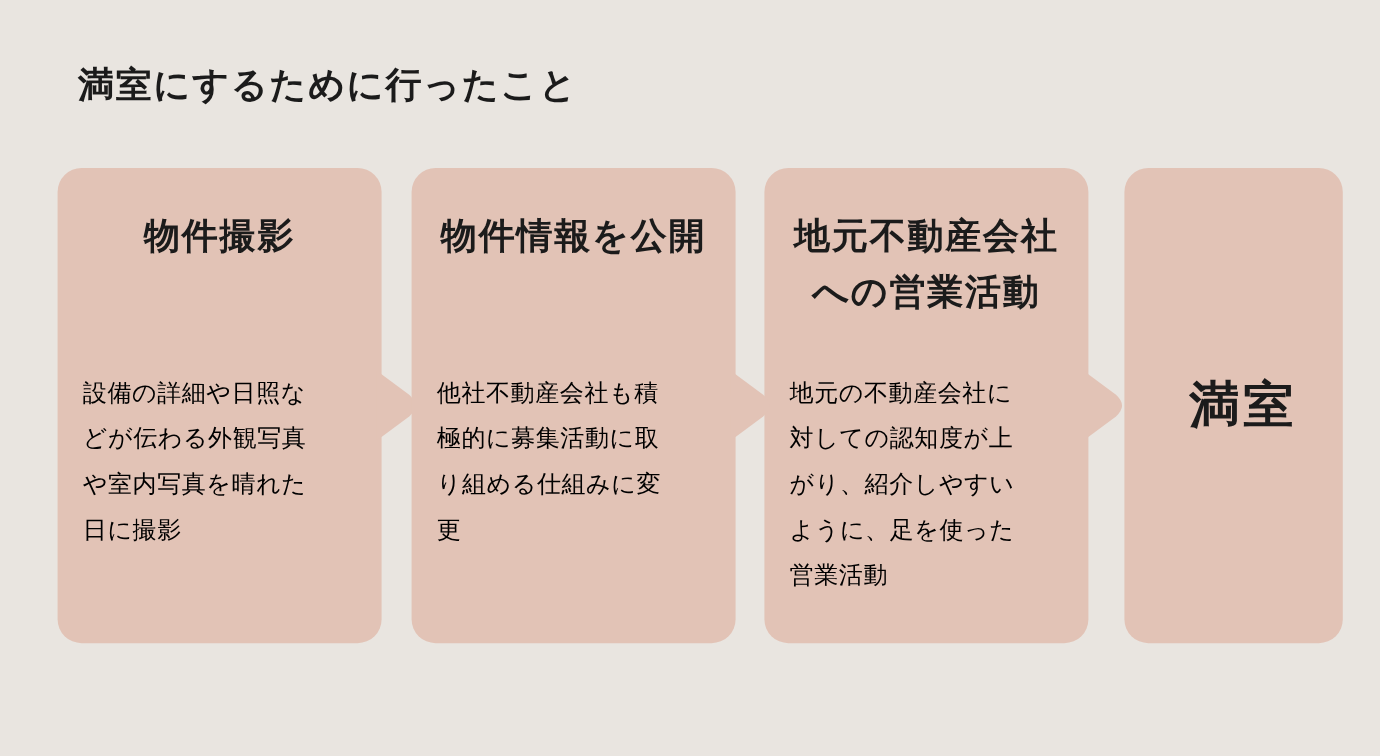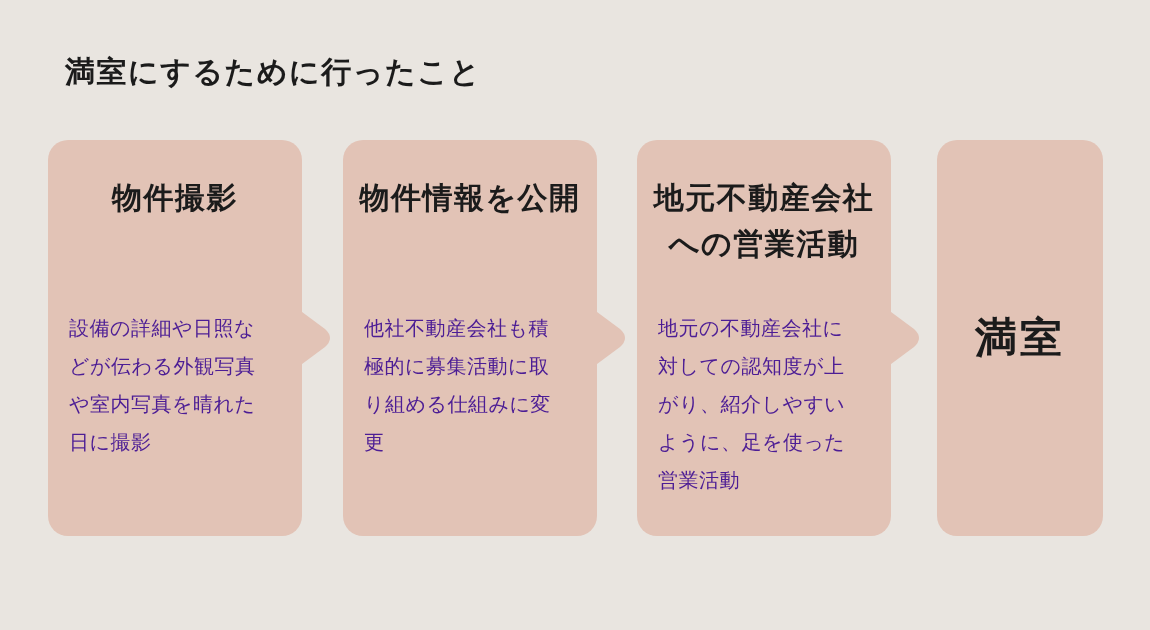--- a/index.html
+++ b/index.html
@@ -29,20 +29,21 @@
     letter-spacing: 1.5px;
     color: #1B1B1B;
     white-space: nowrap;
   }
   .card {
     position: absolute;
     top: 140px;
     height: 396px;
     background: #E2C3B6;
     border-radius: 20px;
+    padding-left: 16px;
   }
   .card-step { width: 254px; }
   .card-1 { left: 48px; }
   .card-2 { left: 343px; }
   .card-3 { left: 637px; }
   .card-result {
     left: 937px;
     width: 166px;
     display: flex;
     align-items: center;
@@ -62,21 +63,21 @@
     white-space: pre-line;
   }
   .card-body {
     position: absolute;
     top: 169px;
     left: 21px;
     width: 188px;
     font-size: 20px;
     line-height: 38px;
     letter-spacing: 0.5px;
-    color: #4c1d95;
+    color: #000000;
     text-align: left;
     overflow-wrap: anywhere;
   }
   .result-label {
     font-size: 42px;
     font-weight: 700;
     letter-spacing: 3px;
     color: #1B1B1B;
     text-align: right;
   }

